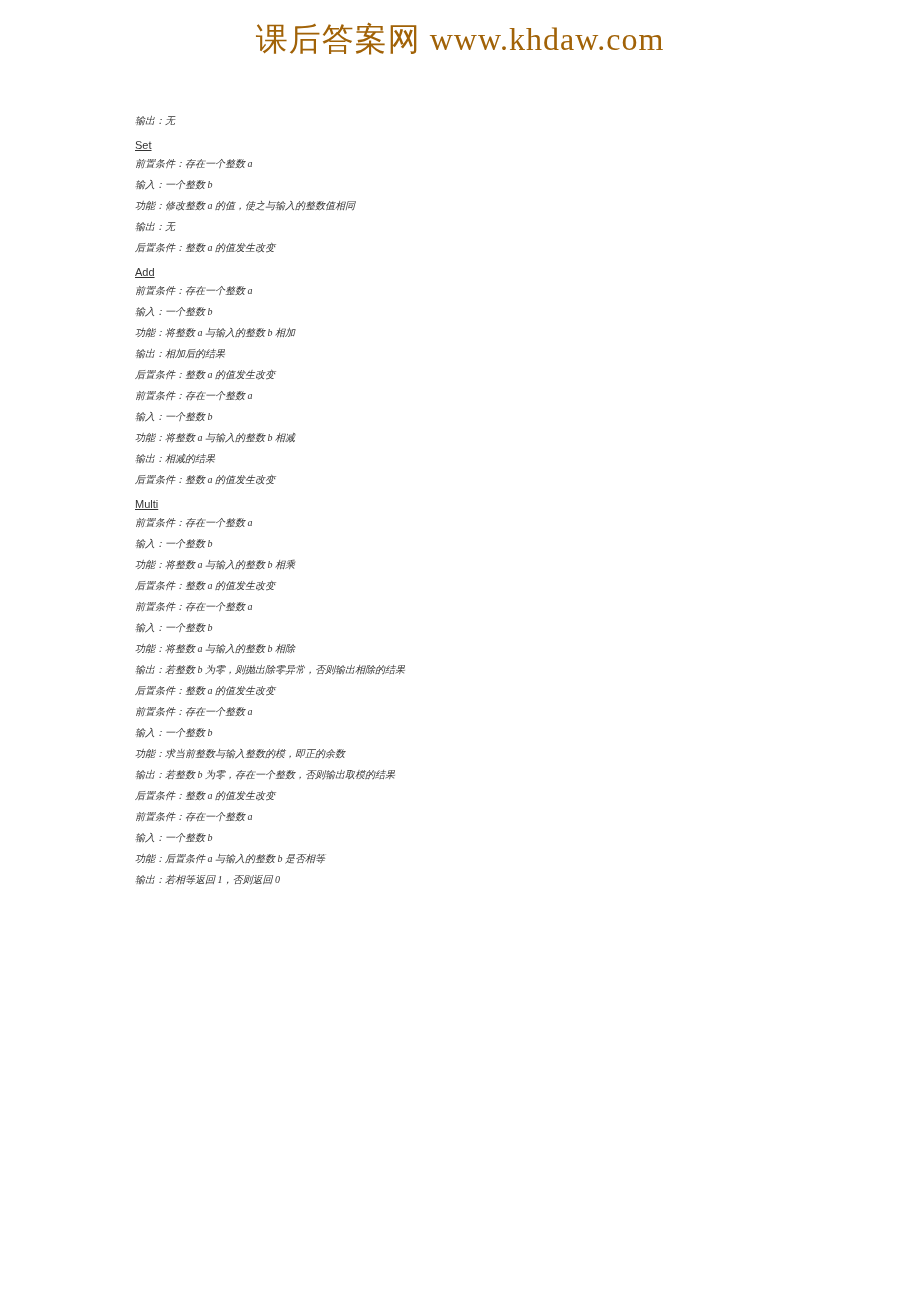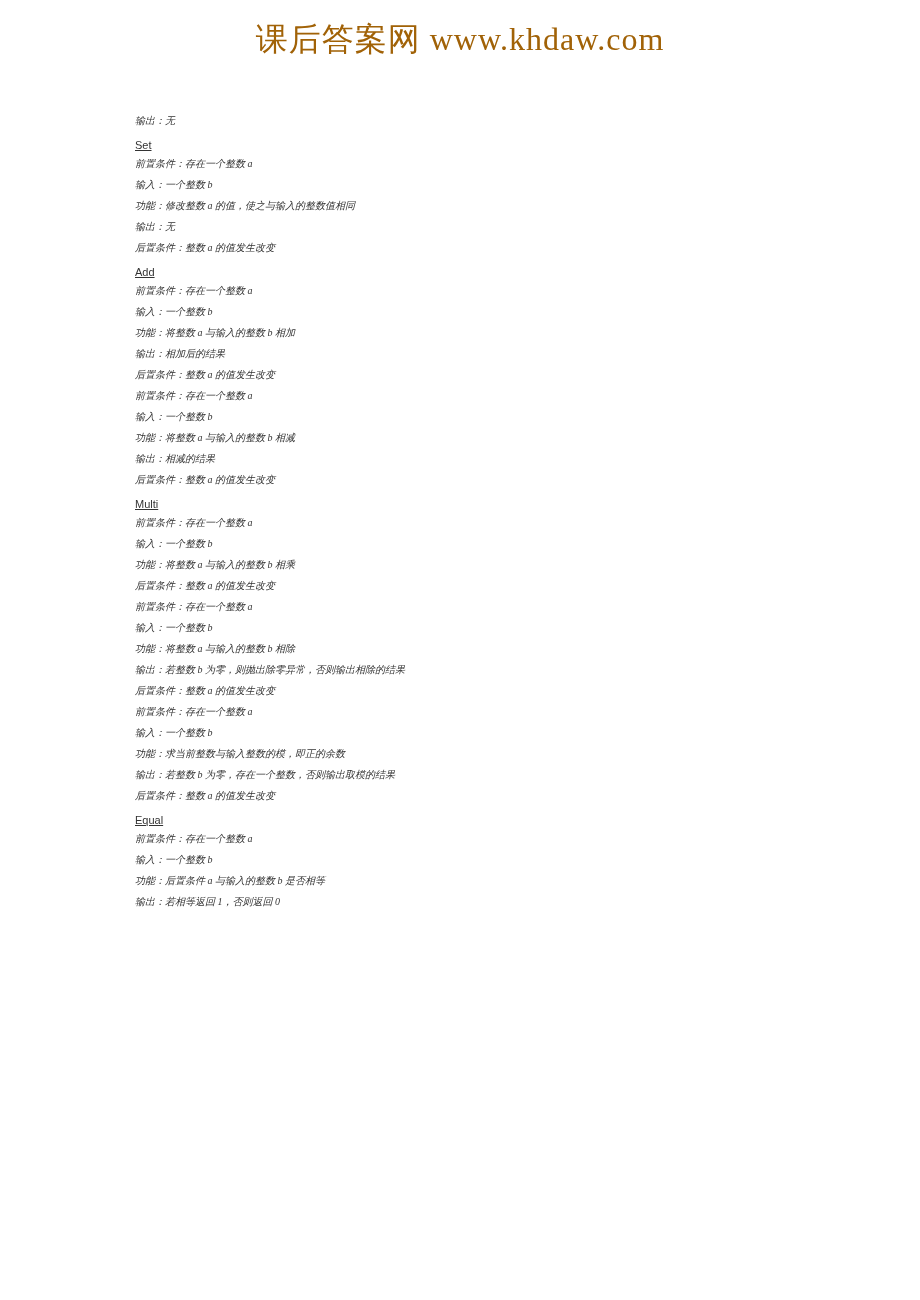--- a/index.html
+++ b/index.html
@@ -82,18 +82,17 @@
   <div class="line">功能：将整数 a 与输入的整数 b 相除</div>
   <div class="line">输出：若整数 b 为零，则抛出除零异常，否则输出相除的结果</div>
   <div class="line">后置条件：整数 a 的值发生改变</div>
 
   <div class="line">前置条件：存在一个整数 a</div>
   <div class="line">输入：一个整数 b</div>
   <div class="line">功能：求当前整数与输入整数的模，即正的余数</div>
   <div class="line">输出：若整数 b 为零，存在一个整数，否则输出取模的结果</div>
   <div class="line">后置条件：整数 a 的值发生改变</div>
 
-  <div class="section-title">Equal</div>
   <div class="line">前置条件：存在一个整数 a</div>
   <div class="line">输入：一个整数 b</div>
   <div class="line">功能：后置条件 a 与输入的整数 b 是否相等</div>
   <div class="line">输出：若相等返回 1，否则返回 0</div>
 </div>
 
 </body></html>

